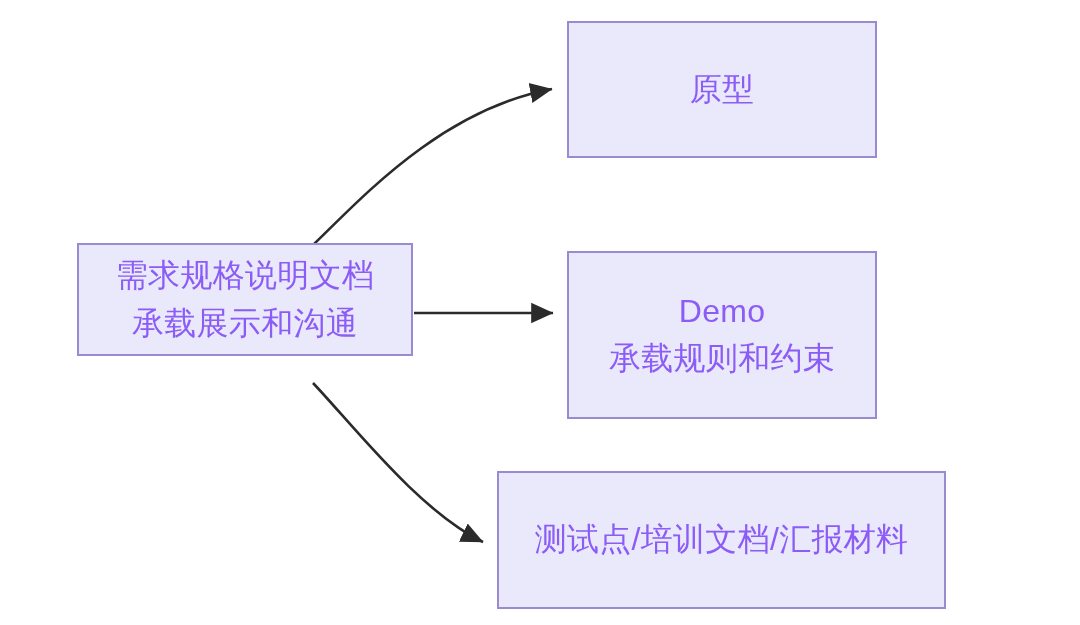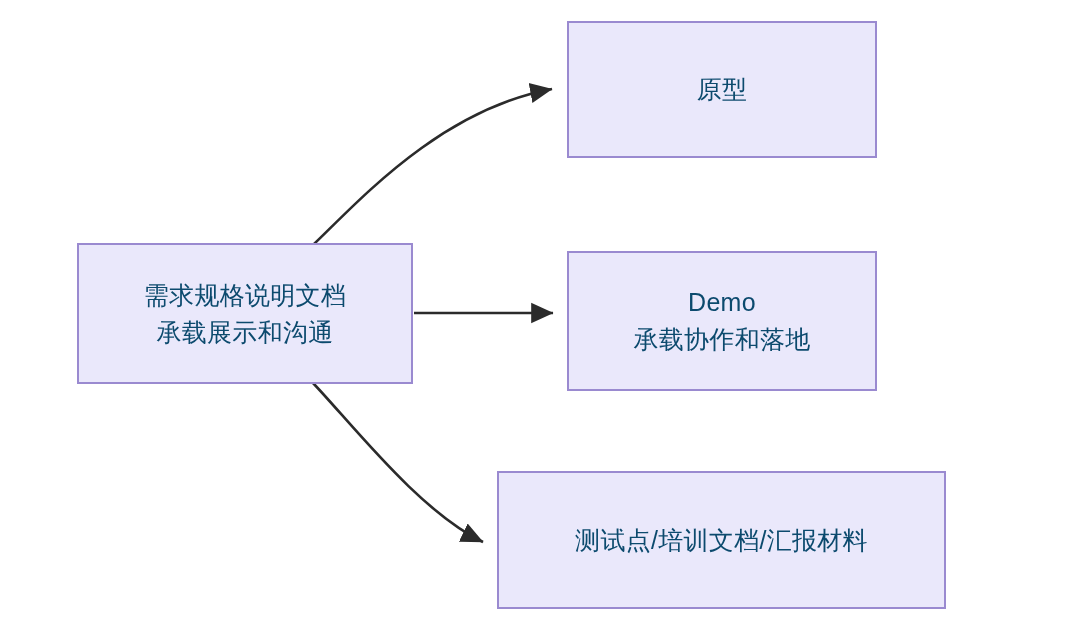--- a/index.html
+++ b/index.html
@@ -33,30 +33,30 @@
     position: absolute;
     box-sizing: border-box;
     background: #eae8fb;
     border: 2px solid #9a8ad0;
     display: flex;
     flex-direction: column;
     align-items: center;
     justify-content: center;
   }
   .node-line {
-    color: #0c4a6e;
-    font-size: 25px;
+    color: #8b5cf6;
+    font-size: 32px;
     line-height: 1.48;
     white-space: nowrap;
     letter-spacing: 0.3px;
   }
   
-  #node-spec   { left: 77px;  top: 243px; width: 336px; height: 141px; justify-content: center; }
+  #node-spec   { left: 77px;  top: 243px; width: 336px; height: 113px; justify-content: center; }
   #node-proto  { left: 567px; top: 21px;  width: 310px; height: 137px; }
-  #node-demo   { left: 567px; top: 251px; width: 310px; height: 140px; }
+  #node-demo   { left: 567px; top: 251px; width: 310px; height: 168px; }
   #node-assets { left: 497px; top: 471px; width: 449px; height: 138px; }
 </style>
 </head>
 <body>
 
 <div id="diagram-canvas">
 
   <svg class="edge-layer" viewBox="0 0 1080 625" width="1080" height="625">
     <defs>
       <marker id="arrowhead" markerWidth="9" markerHeight="9" refX="8.4" refY="4.5" orient="auto" markerUnits="strokeWidth">
@@ -75,20 +75,20 @@
     <div class="node-line">需求规格说明文档</div>
     <div class="node-line">承载展示和沟通</div>
   </div>
 
   <div class="node-box" id="node-proto">
     <div class="node-line">原型</div>
   </div>
 
   <div class="node-box" id="node-demo">
     <div class="node-line">Demo</div>
-    <div class="node-line">承载协作和落地</div>
+    <div class="node-line">承载规则和约束</div>
   </div>
 
   <div class="node-box" id="node-assets">
     <div class="node-line">测试点/培训文档/汇报材料</div>
   </div>
 
 </div>
 
 </body></html>

